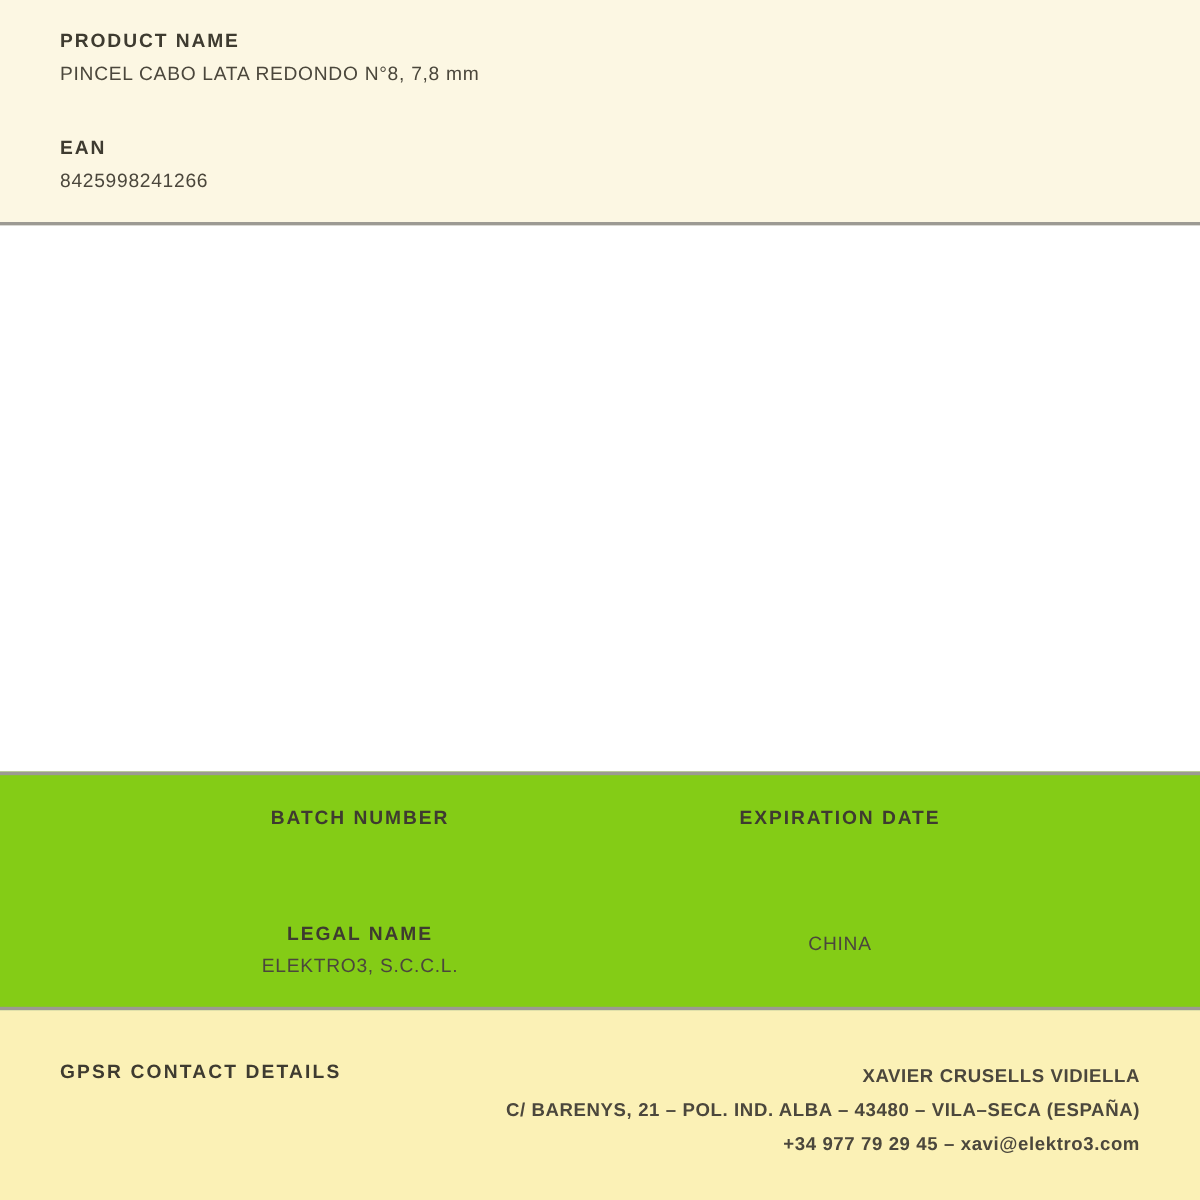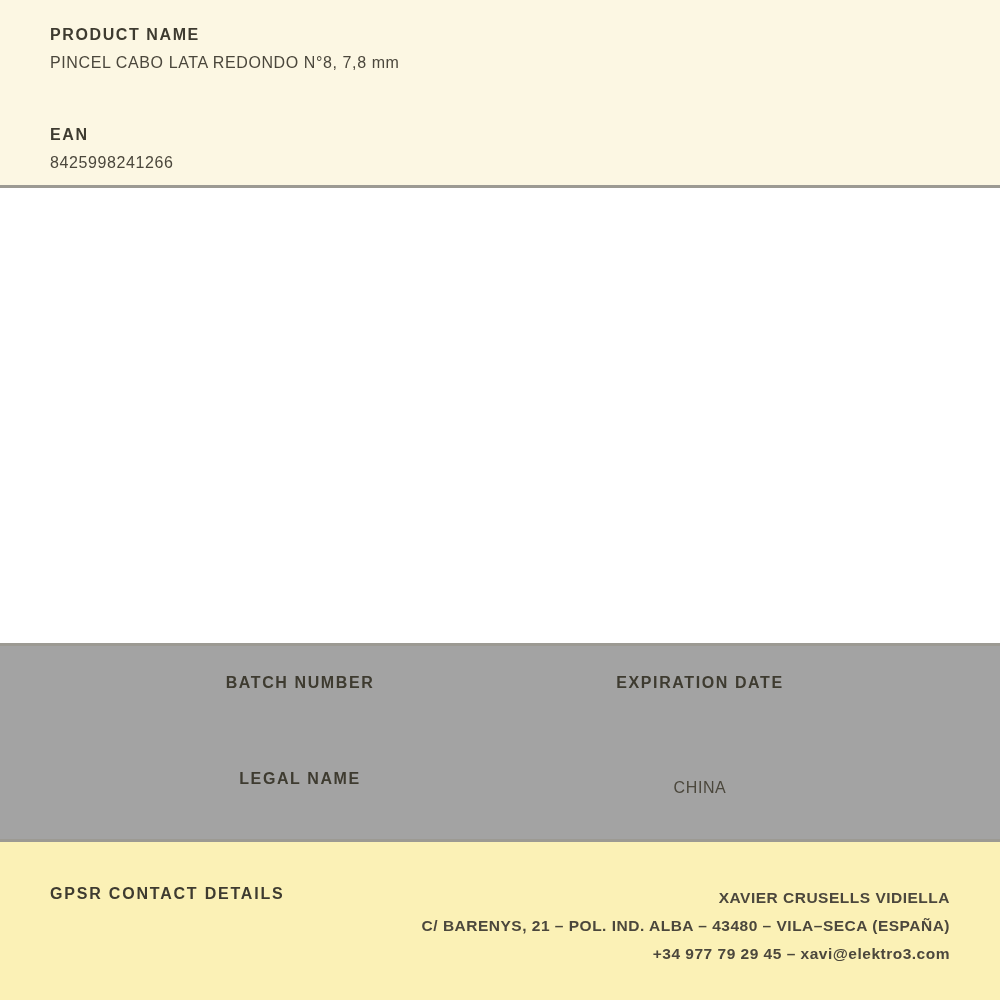--- a/index.html
+++ b/index.html
@@ -32,32 +32,32 @@
     line-height: 18px;
   }
   .field-value {
     font-size: 16px;
     font-weight: normal;
     letter-spacing: 0.6px;
     color: #4b473c;
     line-height: 18px;
   }
   .section-product .field-value { margin-top: 10px; }
-  .ean-block { margin-top: 54px; }
+  .ean-block { margin-top: 43px; }
 
   
   .section-white {
     height: 455px;
     background: #ffffff;
   }
 
   
   .section-details {
     height: 199px;
-    background: #a3a3a3;
+    background: #84cc16;
     border-top: 3px solid #9c9a93;
     border-bottom: 3px solid #9c9a93;
     padding: 28px 100px 0 100px;
   }
   .details-row {
     display: flex;
   }
   .details-row + .details-row { margin-top: 50px; }
   .details-col {
     width: 50%;
@@ -122,20 +122,21 @@
         <div class="field-value"></div>
       </div>
       <div class="details-col">
         <div class="field-label">EXPIRATION DATE</div>
         <div class="field-value"></div>
       </div>
     </div>
     <div class="details-row">
       <div class="details-col">
         <div class="field-label">LEGAL NAME</div>
+        <div class="field-value">ELEKTRO3, S.C.C.L.</div>
       </div>
       <div class="details-col">
         <div class="field-value">CHINA</div>
       </div>
     </div>
   </div>
 
   <div class="section-contact">
     <div class="contact-label">GPSR CONTACT DETAILS</div>
     <div class="contact-block">

